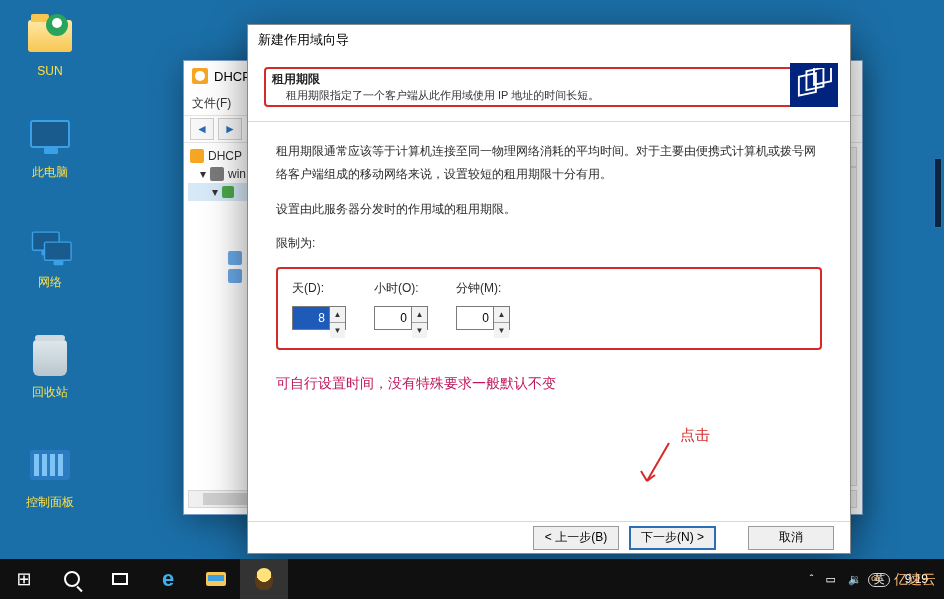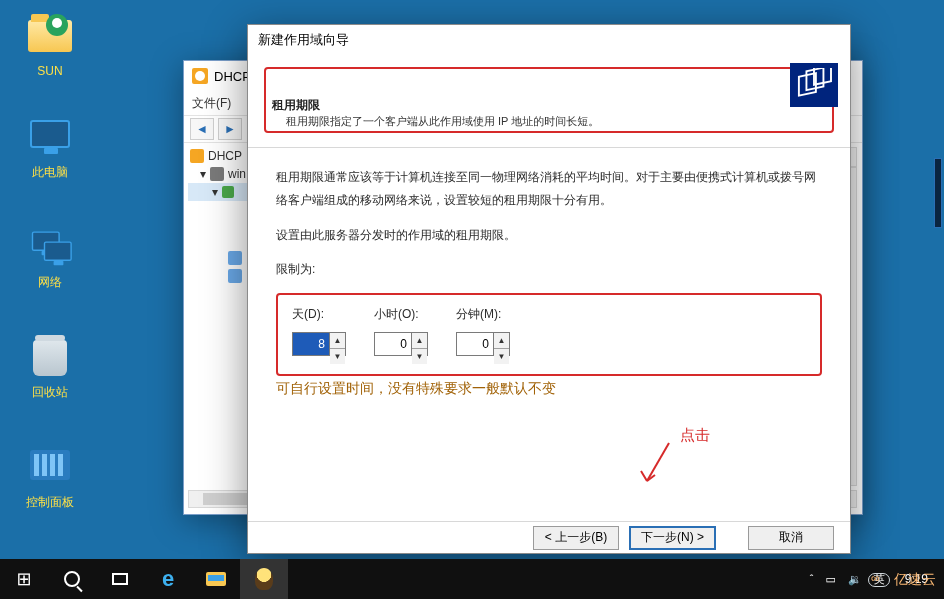--- a/index.html
+++ b/index.html
@@ -44,36 +44,36 @@
   .list-scroll .dn{position:absolute;bottom:0;left:0;right:0;}
   .hscroll{position:absolute;left:4px;right:5px;bottom:6px;height:18px;background:#f0f0f0;border:1px solid #d8d8d8;}
   .hscroll .thumb{position:absolute;left:14px;top:2px;width:60px;height:12px;background:#cfcfcf;}
   .vline{position:absolute;left:249px;top:86px;bottom:6px;width:3px;background:#f0f0f0;border-left:1px solid #d8d8d8;}
 
   
   .wizard{position:absolute;left:247px;top:24px;width:604px;height:530px;background:#fff;border:1px solid #8a8a8a;box-shadow:0 10px 40px rgba(0,0,0,.45);}
   .wizard .title{height:30px;display:flex;align-items:center;padding:0 10px;font-size:13px;}
   .wizard .hdr{position:relative;padding:12px 16px 14px;border-bottom:1px solid #d8d8d8;}
   .wizard .hdr .hbox{border:2px solid #d62a2a;border-radius:4px;padding:2px 6px;}
-  .wizard .hdr .hline1{font-size:12px;font-weight:700;color:#222;margin-top:26px;}
+  .wizard .hdr .hline1{font-size:12px;font-weight:700;color:#222;}
   .wizard .hdr .hline2{font-size:11px;color:#333;padding-left:14px;}
   .wizard .banner{position:absolute;right:12px;top:8px;width:48px;height:44px;background:#00247d;display:flex;align-items:center;justify-content:center;}
   .wizard .banner svg{width:38px;height:34px;}
   .wizard .body{padding:18px 28px 4px;font-size:12px;color:#2b2b2b;line-height:1.9;}
   .wizard .body p{margin-bottom:12px;}
   .limit-box{border:2px solid #d62a2a;border-radius:4px;margin-top:6px;padding:8px 14px 18px;display:flex;gap:28px;}
   .spin-col{text-align:left;}
   .spin-col label{display:block;font-size:12px;margin-bottom:6px;}
   .spin{display:flex;align-items:stretch;height:24px;}
   .spin input{width:38px;text-align:right;padding:0 4px;font-size:12px;border:1px solid #7a7a7a;}
   .spin .sel{background:#1e5bb8;color:#fff;}
   .spin .ar{width:16px;border:1px solid #7a7a7a;border-left:none;display:flex;flex-direction:column;}
   .spin .ar div{flex:1;display:flex;align-items:center;justify-content:center;font-size:8px;color:#333;background:#f2f2f2;}
   .spin .ar div:first-child{border-bottom:1px solid #a0a0a0;}
-  .note{color:#a16207;font-size:14px;font-family:Liberation Mono, monospace;}
+  .note{color:#be185d;font-size:14px;margin-top:20px;}
   .click-lbl{position:absolute;right:140px;bottom:108px;color:#d62a2a;font-size:15px;}
   .arrow{position:absolute;right:173px;bottom:62px;width:40px;height:50px;}
   .arrow svg{width:100%;height:100%;}
   .wizard .footer{position:absolute;left:0;right:0;bottom:0;height:32px;border-top:1px solid #d8d8d8;display:flex;justify-content:flex-end;align-items:center;padding:0 16px;gap:10px;}
   .btn{height:24px;min-width:86px;padding:0 10px;font-size:12px;background:#efefef;border:1px solid #9a9a9a;display:flex;align-items:center;justify-content:center;}
   .btn.primary{border:2px solid #2a6fb5;}
   .sep{width:12px;}
 
   
   .rightbar{position:absolute;right:0;top:158px;width:10px;height:140px;}

